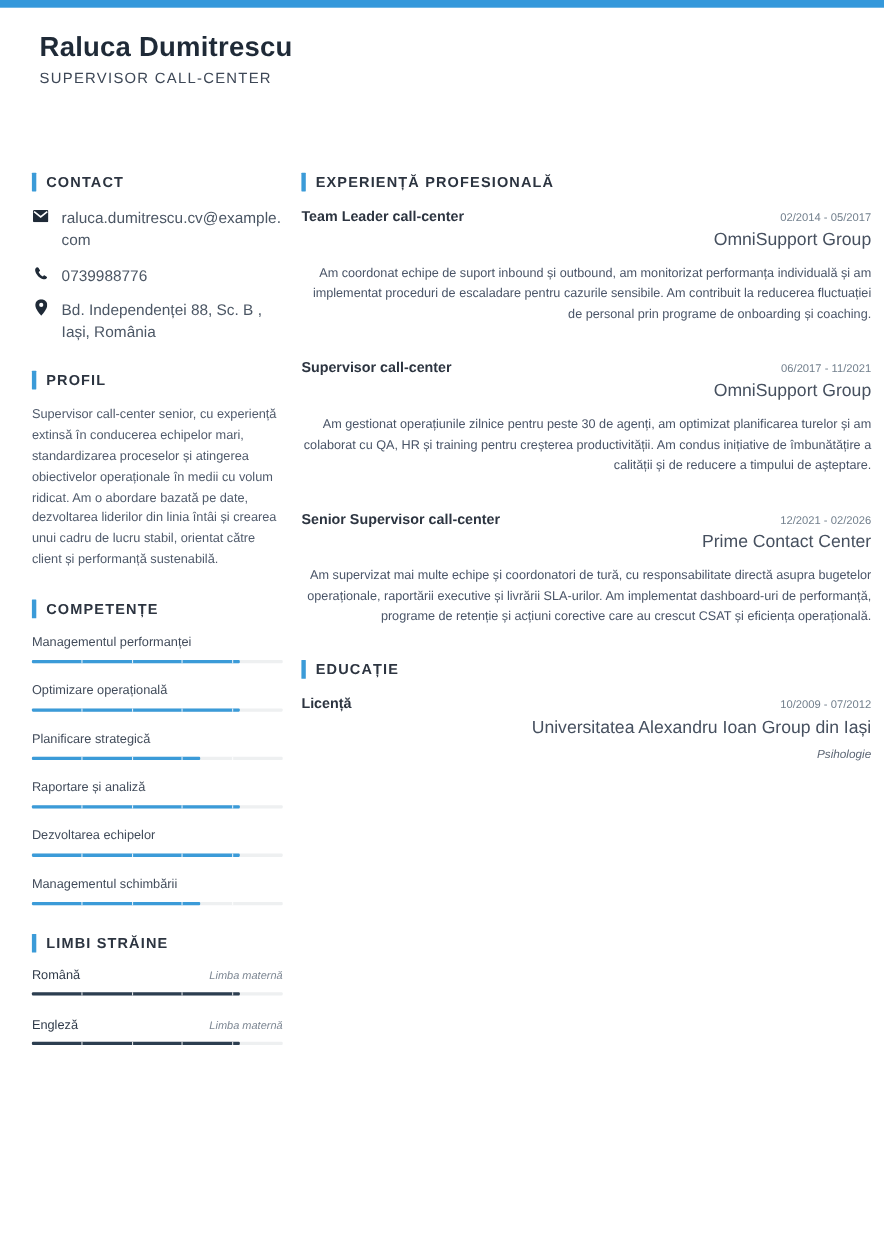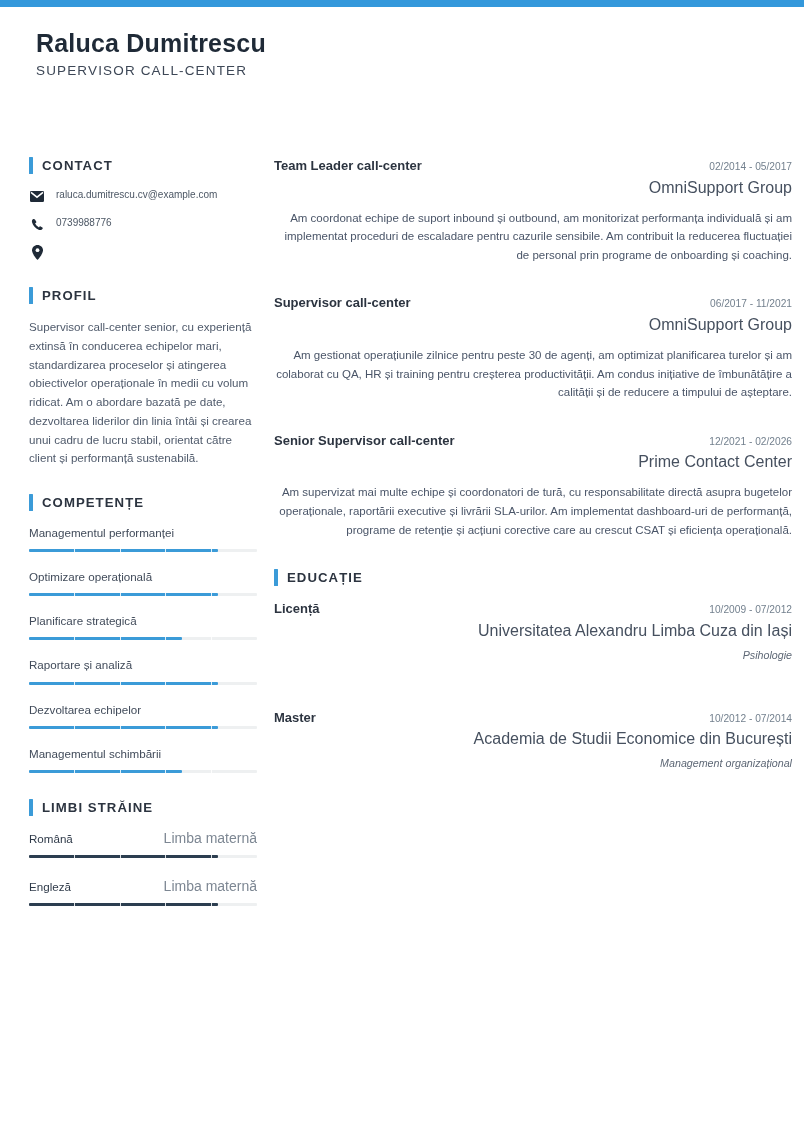--- a/index.html
+++ b/index.html
@@ -110,21 +110,21 @@
     flex: 0 0 16px;
     width: 16px;
     height: 17px;
     display: flex;
     align-items: center;
     justify-content: center;
     color: #1f2a37;
   }
   .contact-row .ic svg { display: block; }
   .contact-row .txt {
-    font-size: 10px;
+    font-size: 14px;
     line-height: 1.45;
     color: #4c5765;
     word-break: break-word;
   }
 
   
   .profile-text {
     font-size: 11.6px;
     line-height: 1.62;
     color: #4f5a6b;
@@ -172,22 +172,23 @@
     justify-content: space-between;
     align-items: baseline;
     width: 228px;
     margin-bottom: 9px;
   }
   .lang-name {
     font-size: 11.6px;
     color: #2f3a49;
   }
   .lang-level {
-    font-size: 14px;
+    font-size: 10px;
     color: #7d8793;
+    font-style: italic;
   }
   .lang .bar-fill { background: #2c3e50; }
 
   
   .entry { margin-bottom: 22px; text-align: right; }
   .entry:last-child { margin-bottom: 0; }
   .entry-top {
     display: flex;
     justify-content: space-between;
     align-items: baseline;
@@ -268,20 +269,21 @@
           <span class="txt">0739988776</span>
         </div>
 
         <div class="contact-row">
           <span class="ic">
             <svg width="11" height="15" viewBox="0 0 11 15">
                 <path d="M5.5 0 C2.5 0 0 2.4 0 5.3 C0 9.2 5.5 15 5.5 15 C5.5 15 11 9.2 11 5.3 C11 2.4 8.5 0 5.5 0 Z" fill="#1f2a37"></path>
                 <circle cx="5.5" cy="5.2" r="1.9" fill="#ffffff"></circle>
               </svg>
           </span>
+          <span class="txt">Bd. Independenței 88, Sc. B , Iași, România</span>
         </div>
       </div>
 
       <div class="section">
         <div class="section-head">
           <span class="accent"></span>
           <span class="title">PROFIL</span>
         </div>
         <div class="profile-text">Supervisor call-center senior, cu experiență extinsă în conducerea echipelor mari, standardizarea proceselor și atingerea obiectivelor operaționale în medii cu volum ridicat. Am o abordare bazată pe date, dezvoltarea liderilor din linia întâi și crearea unui cadru de lucru stabil, orientat către client și performanță sustenabilă.</div>
       </div>
@@ -412,20 +414,24 @@
               </div>
             </div>
           </div>
       </div>
 
     </div>
 
     <div class="col-right">
 
       <div class="section">
+        <div class="section-head">
+          <span class="accent"></span>
+          <span class="title">EXPERIENȚĂ PROFESIONALĂ</span>
+        </div>
         <div id="experience-list" class="exp-list">
             <div class="entry">
               <div class="entry-top">
                 <div class="entry-title">Team Leader call-center</div>
                 <div class="entry-date">02/2014 - 05/2017</div>
               </div>
               <div class="entry-org">OmniSupport Group</div>
               <div class="entry-desc">Am coordonat echipe de suport inbound și outbound, am monitorizat performanța individuală și am implementat proceduri de escaladare pentru cazurile sensibile. Am contribuit la reducerea fluctuației de personal prin programe de onboarding și coaching.</div>
             </div>
             <div class="entry">
@@ -451,29 +457,21 @@
         <div class="section-head">
           <span class="accent"></span>
           <span class="title">EDUCAȚIE</span>
         </div>
         <div id="education-list" class="edu-list">
             <div class="entry">
               <div class="entry-top">
                 <div class="entry-title">Licență</div>
                 <div class="entry-date">10/2009 - 07/2012</div>
               </div>
-              <div class="entry-org">Universitatea Alexandru Limba Cuza din Iași</div>
+              <div class="entry-org">Universitatea Alexandru Ioan Group din Iași</div>
               <div class="entry-sub">Psihologie</div>
-            </div>
-            <div class="entry">
-              <div class="entry-top">
-                <div class="entry-title">Master</div>
-                <div class="entry-date">10/2012 - 07/2014</div>
-              </div>
-              <div class="entry-org">Academia de Studii Economice din București</div>
-              <div class="entry-sub">Management organizațional</div>
             </div>
           </div>
       </div>
 
     </div>
   </div>
 </div>
 
 </body></html>

